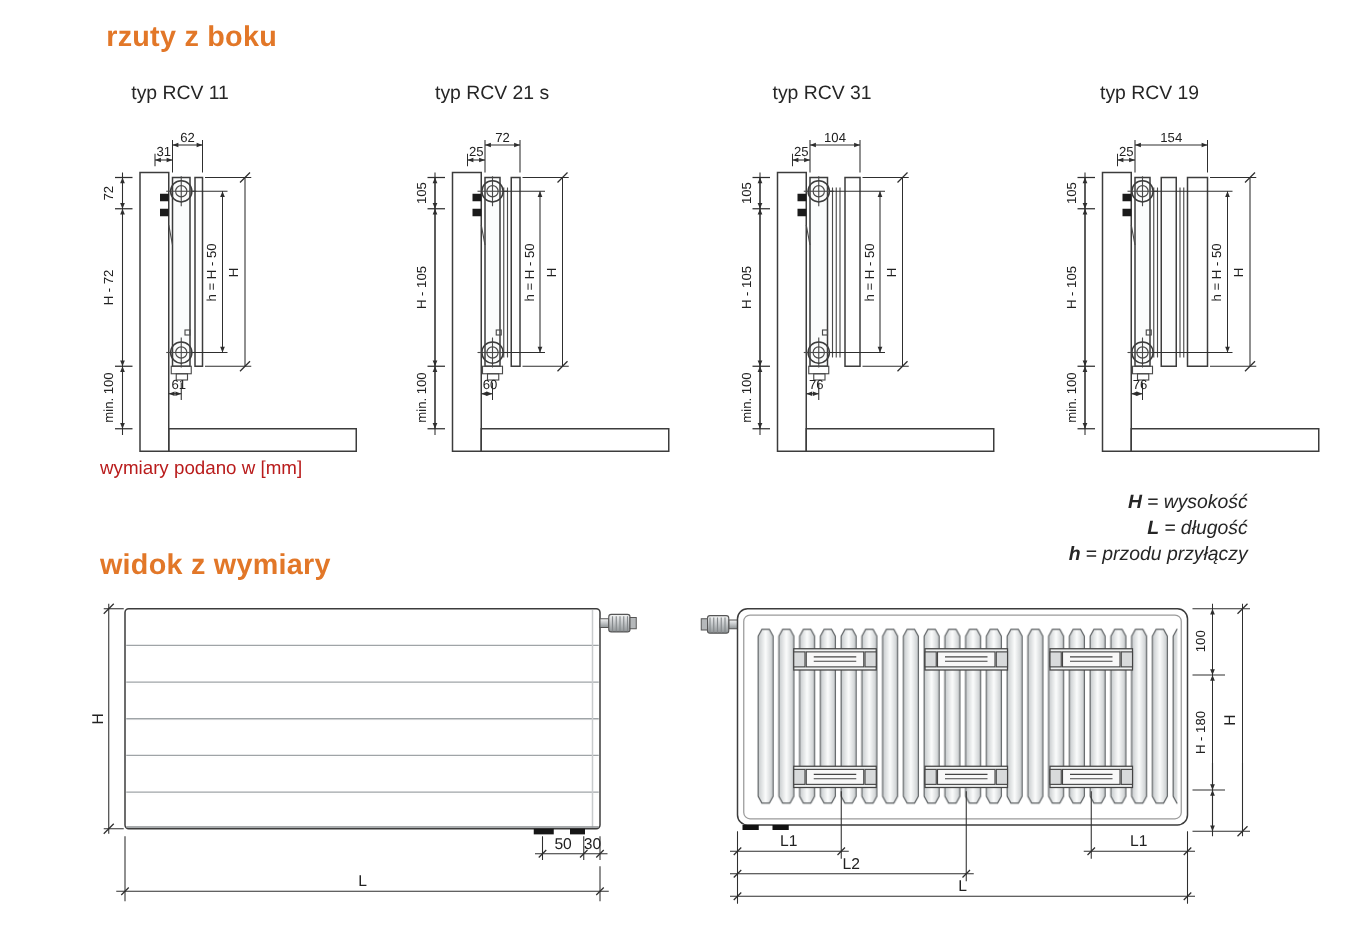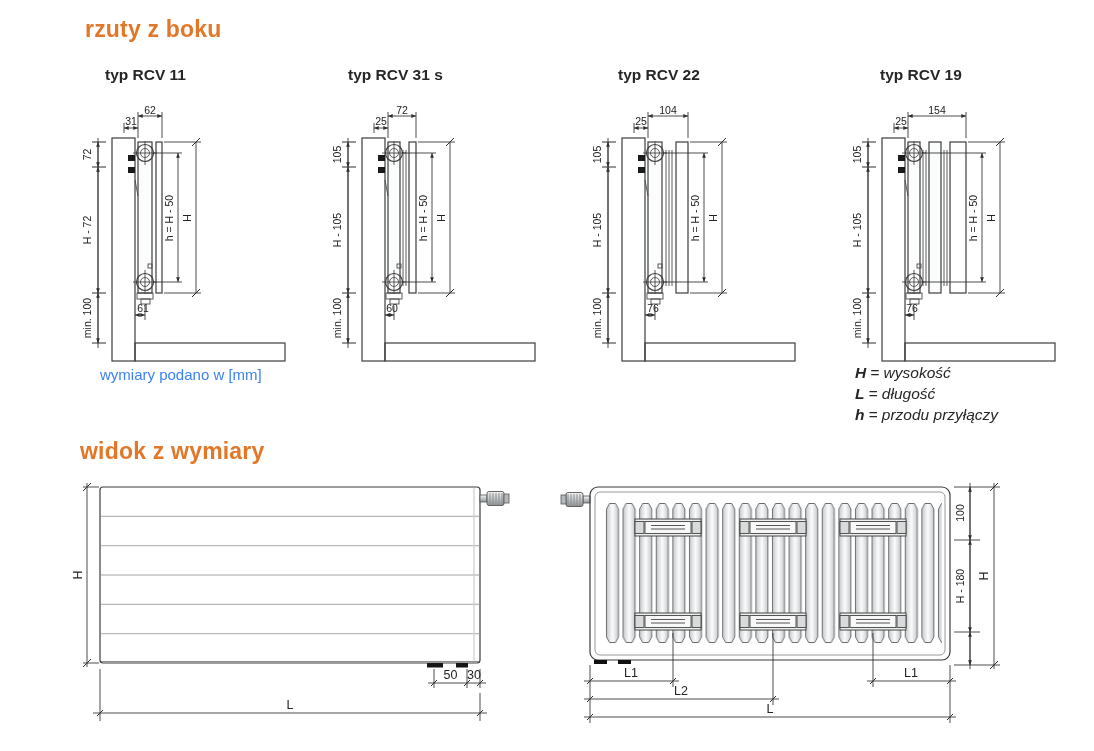--- a/index.html
+++ b/index.html
@@ -1,21 +1,21 @@
 <!DOCTYPE html>
 <html><head>
 <meta charset="utf-8">
 <style>
   html,body{margin:0;padding:0;background:#ffffff;}
   #canvas{position:relative;width:1094px;height:751px;background:#ffffff;overflow:hidden;
-          font-family:"Liberation Sans",sans-serif;color:#2c2c2c;}
+          font-family:"Liberation Sans",sans-serif;color:#2c2c2c;text-align:right;}
   .h-orange{position:absolute;font-size:23px;font-weight:bold;color:#e27728;letter-spacing:0.2px;}
-  .typ-title{position:absolute;font-size:15.5px;font-weight:bold;color:#262626;}
-  .note{position:absolute;font-size:15px;color:#3b82f6;margin-left:20px;}
-  .legend{position:absolute;font-size:15.5px;font-style:italic;color:#262626;line-height:21px;}
+  .typ-title{position:absolute;font-size:15.5px;font-weight:normal;color:#262626;}
+  .note{position:absolute;font-size:15px;color:#b91c1c;}
+  .legend{position:absolute;font-size:15.5px;font-style:italic;color:#262626;line-height:21px;margin-top:29px;}
   .legend .sym{font-weight:bold;margin-right:4px;}
   svg{overflow:visible;display:block;}
   .abs{position:absolute;}
   
   .s1{stroke:#3c3c3c;stroke-width:1.2;fill:none;}
   .s2{stroke:#4a4a4a;stroke-width:0.9;fill:none;}
   .dim{stroke:#2e2e2e;stroke-width:0.85;fill:none;}
   .tk{stroke:#2e2e2e;stroke-width:1;fill:none;}
   .t{font:10.5px "Liberation Sans",sans-serif;fill:#222;text-anchor:middle;}
   .t2{font:12.5px "Liberation Sans",sans-serif;fill:#222;text-anchor:middle;}
@@ -55,22 +55,22 @@
         <path d="M2.5,8 L5.5,2.5 L11.5,2.5 L14.5,8 L14.5,136 L11.5,141.5 L5.5,141.5 L2.5,136 Z" fill="url(#finGrad)" stroke="#5a5e60" stroke-width="0.9"></path>
       </pattern>
       <marker id="mA" viewBox="0 0 10 10" refX="9.3" refY="5" markerWidth="6.5" markerHeight="6.5" orient="auto-start-reverse">
         <path d="M0.8,1.6 L9.3,5 L0.8,8.4 Z" fill="#2e2e2e"></path>
       </marker>
     </defs>
   </svg>
 
   <div class="h-orange" style="left:85px;top:16px">rzuty z boku</div>
   <div class="typ-title" style="left:105px;top:66px">typ RCV 11</div>
-  <div class="typ-title" style="left:348px;top:66px">typ RCV 31 s</div>
-  <div class="typ-title" style="left:618px;top:66px">typ RCV 22</div>
+  <div class="typ-title" style="left:348px;top:66px">typ RCV 21 s</div>
+  <div class="typ-title" style="left:618px;top:66px">typ RCV 31</div>
   <div class="typ-title" style="left:880px;top:66px">typ RCV 19</div>
 
   <svg class="abs" style="left:80px;top:108px" width="240" height="258" viewBox="0 0 240 258">
     <g>
       <rect x="32" y="30" width="23" height="223" fill="url(#hatch)" class="s1"></rect>
       <rect x="55" y="235" width="150" height="18" fill="url(#hatch)" class="s1"></rect>
     </g>
     <g>
       <rect x="58" y="34" width="14" height="151" class="s1 fillw"></rect>
       <rect x="76" y="34" width="6" height="151" class="s1" fill="#e3e5e6"></rect>

